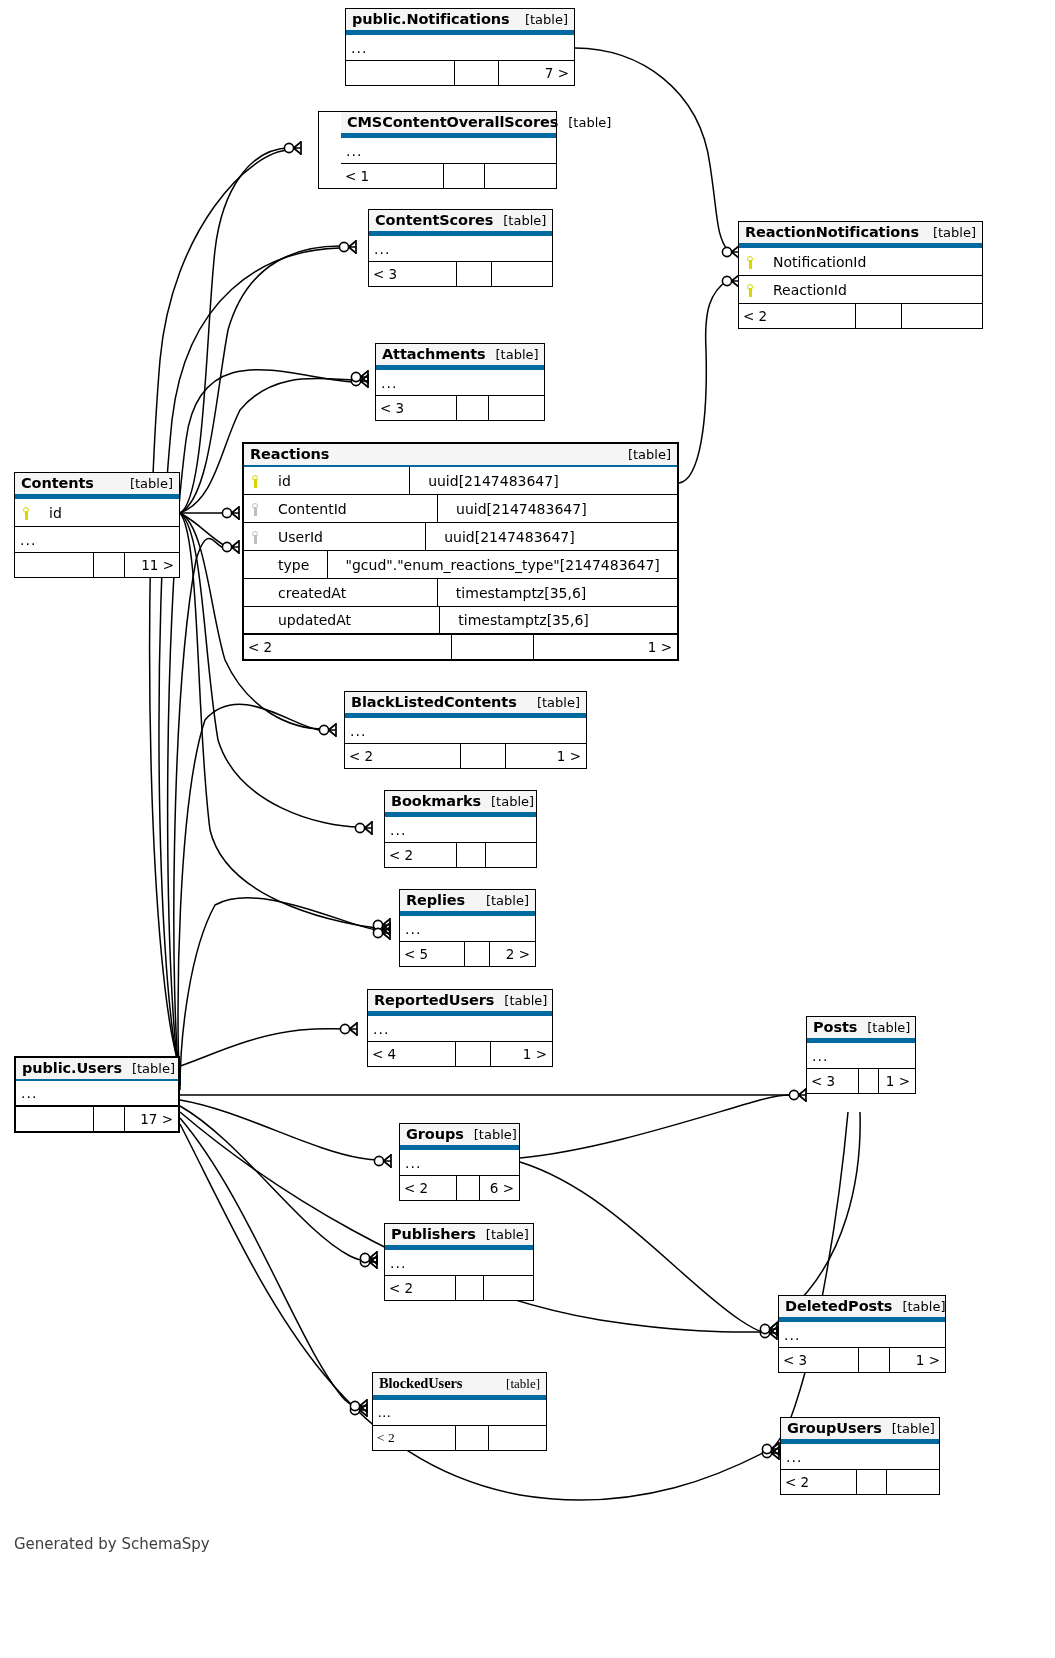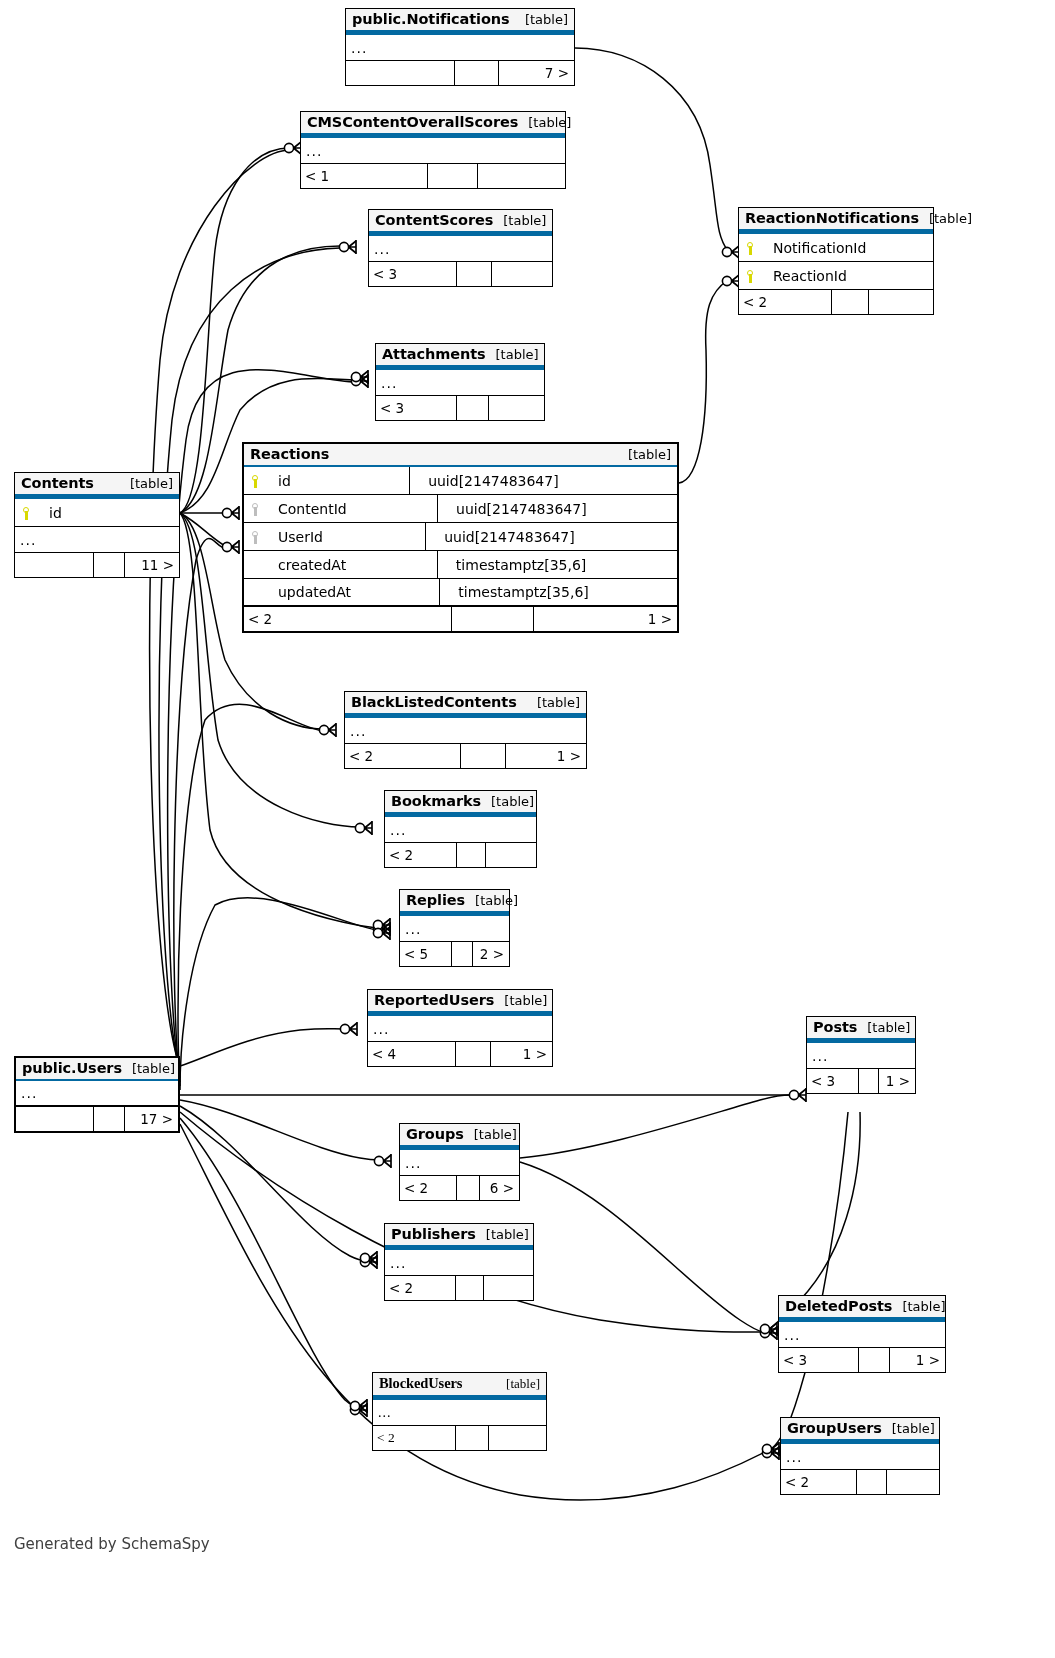--- a/index.html
+++ b/index.html
@@ -258,21 +258,21 @@
           <span class="tbl-name">public.Notifications</span>
           <span class="tbl-tag">[table]</span>
         </div>
         <div class="ellipsis-row">...</div>
         <div class="foot-row">
           <div class="foot-cell foot-left"></div>
           <div class="foot-cell foot-mid"></div>
           <div class="foot-cell foot-right">7 &gt;</div>
         </div>
       </div>
-      <div class="tbl" style="left: 300px; top: 111px; width: 266px;">
+      <div class="tbl" style="left: 318px; top: 111px; width: 239px; padding-left: 22px;">
         <div class="tbl-head">
           <span class="tbl-name">CMSContentOverallScores</span>
           <span class="tbl-tag">[table]</span>
         </div>
         <div class="ellipsis-row">...</div>
         <div class="foot-row">
           <div class="foot-cell foot-left">&lt; 1</div>
           <div class="foot-cell foot-mid"></div>
           <div class="foot-cell foot-right"></div>
         </div>
@@ -282,21 +282,21 @@
           <span class="tbl-name">ContentScores</span>
           <span class="tbl-tag">[table]</span>
         </div>
         <div class="ellipsis-row">...</div>
         <div class="foot-row">
           <div class="foot-cell foot-left">&lt; 3</div>
           <div class="foot-cell foot-mid"></div>
           <div class="foot-cell foot-right"></div>
         </div>
       </div>
-      <div class="tbl" style="left: 738px; top: 207px; width: 196px;">
+      <div class="tbl" style="left: 738px; top: 221px; width: 245px;">
         <div class="tbl-head">
           <span class="tbl-name">ReactionNotifications</span>
           <span class="tbl-tag">[table]</span>
         </div>
         <div class="col-row">
           <span class="col-key"><span class="keyicon key-pk"><b></b><i></i></span></span>
           <span class="col-name">NotificationId</span>
         </div>
         <div class="col-row" style="border-bottom: 1px solid rgb(0, 0, 0);">
           <span class="col-key"><span class="keyicon key-pk"><b></b><i></i></span></span>
@@ -348,20 +348,25 @@
         </div>
         <div class="col-row">
           <span class="col-key"><span class="keyicon key-fk"><b></b><i></i></span></span>
           <span class="col-name">ContentId</span>
           <span class="col-type">uuid[2147483647]</span>
         </div>
         <div class="col-row">
           <span class="col-key"><span class="keyicon key-fk"><b></b><i></i></span></span>
           <span class="col-name">UserId</span>
           <span class="col-type">uuid[2147483647]</span>
+        </div>
+        <div class="col-row">
+          <span class="col-key"></span>
+          <span class="col-name">type</span>
+          <span class="col-type">"gcud"."enum_reactions_type"[2147483647]</span>
         </div>
         <div class="col-row">
           <span class="col-key"></span>
           <span class="col-name">createdAt</span>
           <span class="col-type">timestamptz[35,6]</span>
         </div>
         <div class="col-row" style="border-bottom: 2px solid rgb(0, 0, 0);">
           <span class="col-key"></span>
           <span class="col-name">updatedAt</span>
           <span class="col-type">timestamptz[35,6]</span>
@@ -389,21 +394,21 @@
           <span class="tbl-name">Bookmarks</span>
           <span class="tbl-tag">[table]</span>
         </div>
         <div class="ellipsis-row">...</div>
         <div class="foot-row">
           <div class="foot-cell foot-left">&lt; 2</div>
           <div class="foot-cell foot-mid"></div>
           <div class="foot-cell foot-right"></div>
         </div>
       </div>
-      <div class="tbl" style="left: 399px; top: 889px; width: 111px; text-align: center;">
+      <div class="tbl" style="left: 399px; top: 889px; width: 137px; text-align: center;">
         <div class="tbl-head">
           <span class="tbl-name">Replies</span>
           <span class="tbl-tag">[table]</span>
         </div>
         <div class="ellipsis-row">...</div>
         <div class="foot-row">
           <div class="foot-cell foot-left">&lt; 5</div>
           <div class="foot-cell foot-mid"></div>
           <div class="foot-cell foot-right">2 &gt;</div>
         </div>

